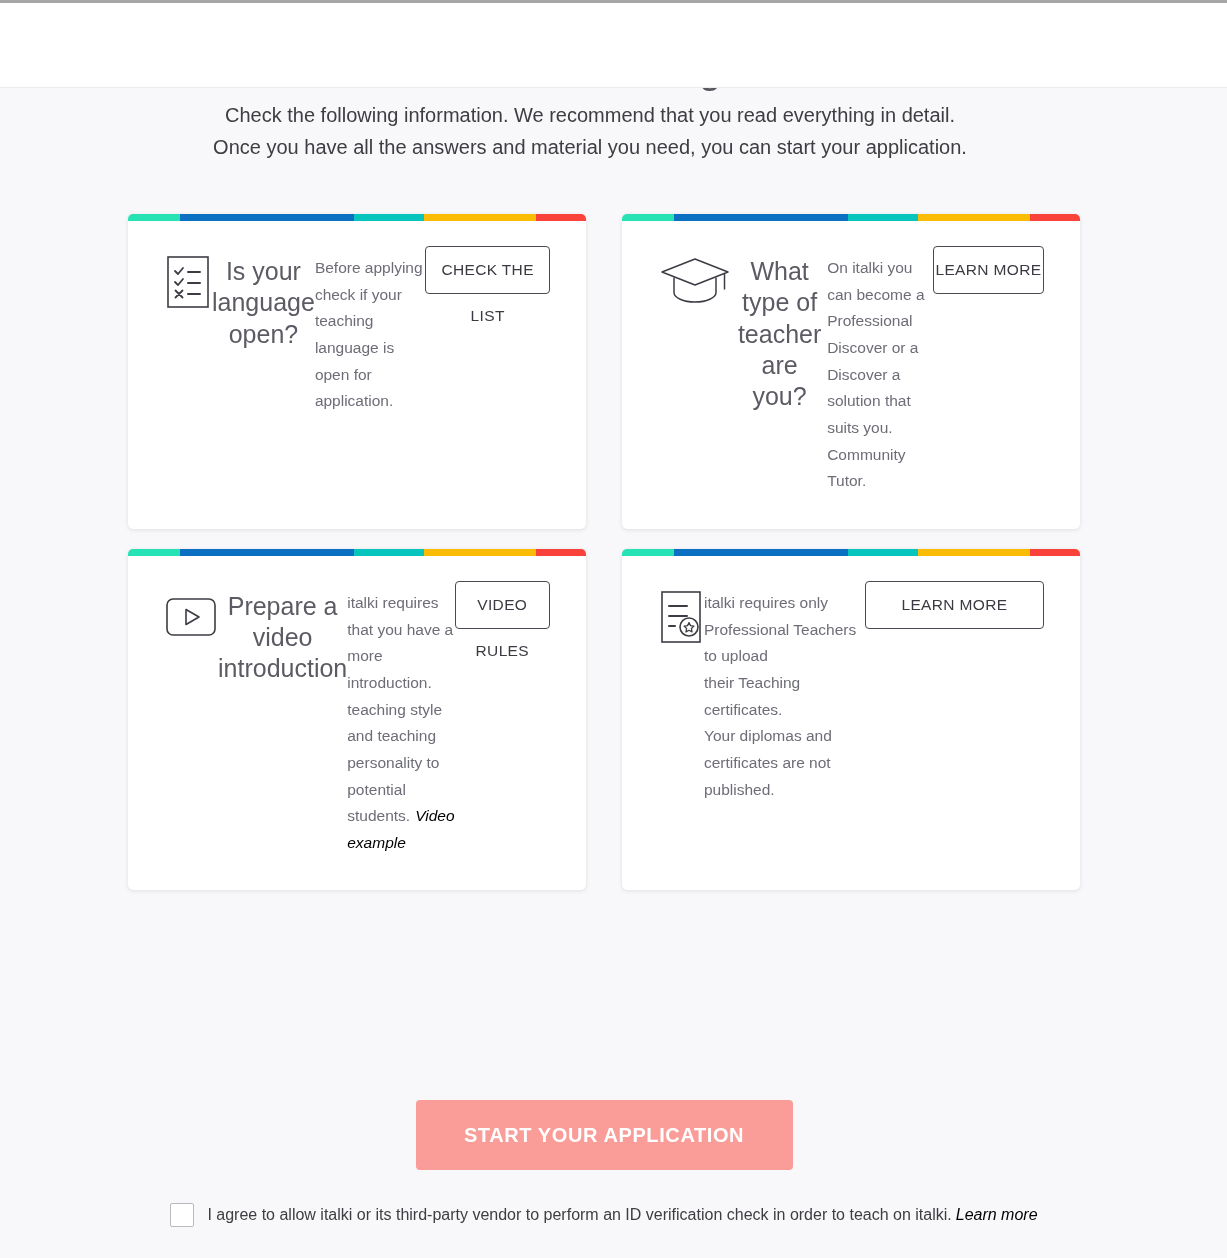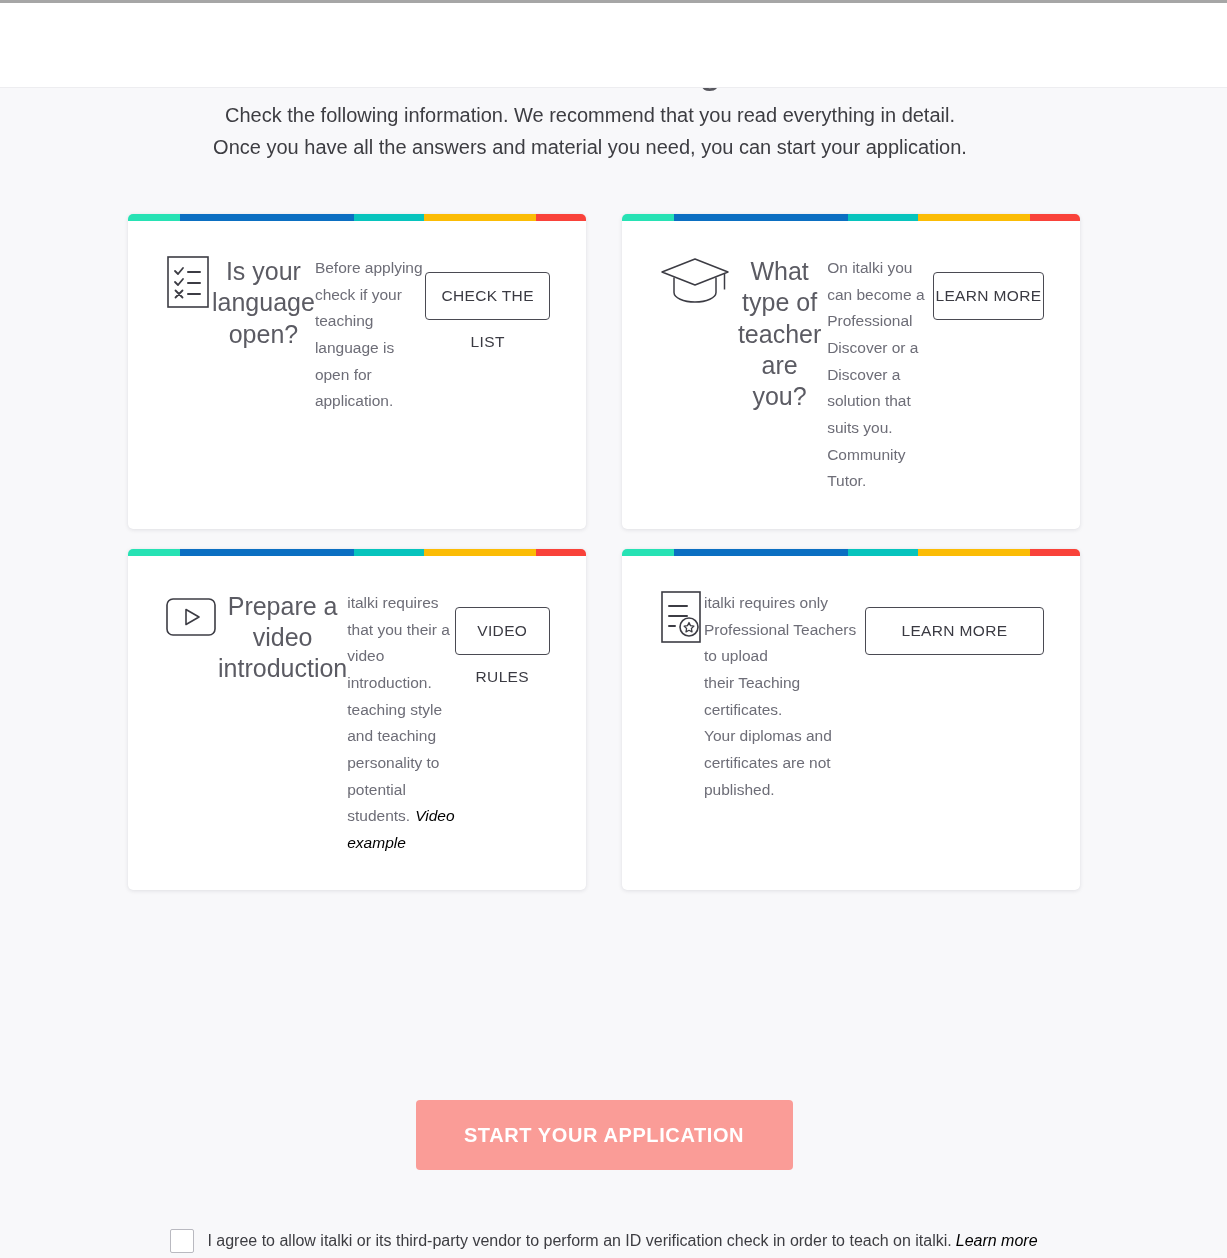--- a/index.html
+++ b/index.html
@@ -147,21 +147,21 @@
     font-style: italic;
   }
 
   .card-foot-rule {
     height: 1px;
     background: #e6e6ea;
     margin-top: auto;
   }
 
   .card-btn {
-    margin-top: 36px;
+    margin-top: 10px;
     display: block;
     width: 100%;
     height: 48px;
     line-height: 46px;
     text-align: center;
     background: #ffffff;
     border: 1px solid #4a4a52;
     border-radius: 4px;
     font-size: 15.5px;
     font-weight: 400;
@@ -203,21 +203,20 @@
     position: absolute;
     top: 1203px;
     left: 0;
     width: 1208px;
     display: flex;
     align-items: center;
     justify-content: center;
     gap: 13px;
     font-size: 16px;
     color: #3d3d42;
-    margin-top: 26px;
   }
 
   #consent-checkbox {
     width: 24px;
     height: 24px;
     border: 1px solid #b9b9c0;
     border-radius: 2px;
     background: #fff;
     flex: 0 0 auto;
     cursor: pointer;
@@ -306,21 +305,21 @@
       </div>
       <div class="card-icon">
         <svg width="54" height="42" viewBox="0 0 54 42" fill="none" stroke="#3c3c44" stroke-width="1.6">
           <rect x="3" y="3" width="48" height="36" rx="6" fill="#fff"></rect>
           <path d="M22 13.5l13 7.5-13 7.5z" stroke-width="1.6" stroke-linejoin="round"></path>
         </svg>
       </div>
       <div class="card-title">Prepare a video introduction</div>
       <div class="rule"></div>
       <div class="card-body flow">
-        <span class="ln">italki requires that you their a video introduction.</span>
+        <span class="ln">italki requires that you have a more introduction.</span>
         <span class="ln">teaching style and teaching personality to potential</span>
         <span class="ln"><span>students.</span><a href="#" class="inline-link">Video example</a></span>
       </div>
       <div class="card-foot-rule"></div>
       <button class="card-btn">VIDEO RULES</button>
     </div>
 
     <div class="card">
       <div class="card-stripe">
         <i class="seg-a" style="background:#27e2b4"></i>

